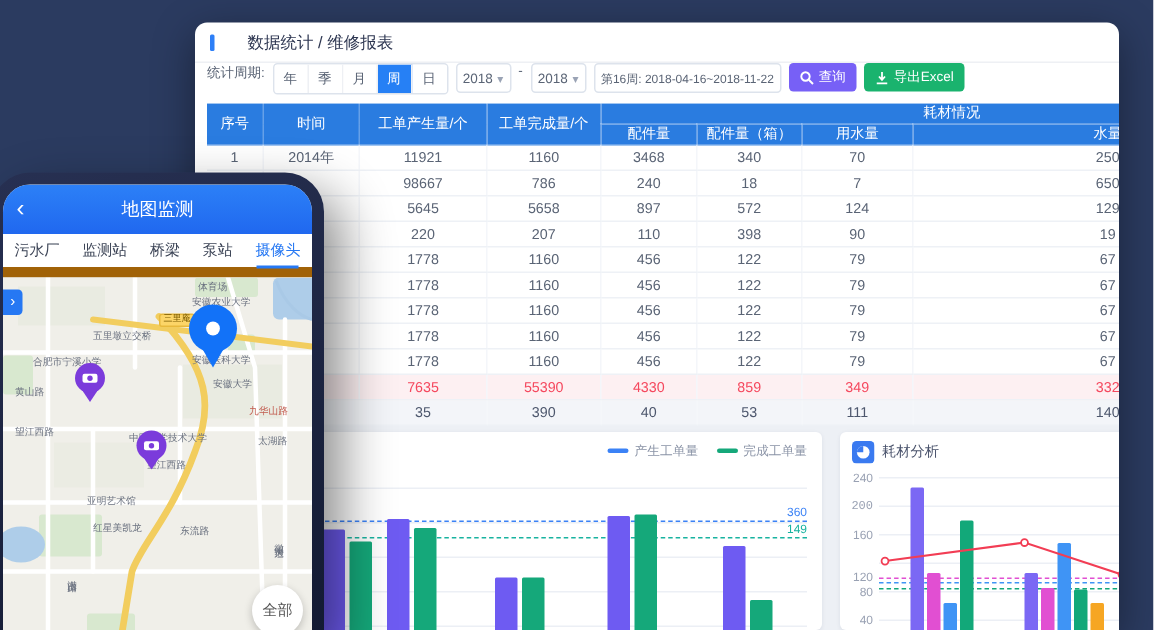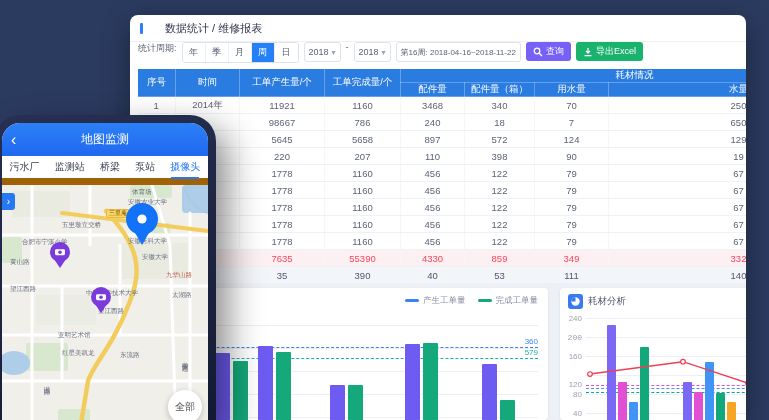--- a/index.html
+++ b/index.html
@@ -266,21 +266,21 @@
             <span><span class="lg-mark" style="background: rgb(21, 168, 122);"></span>完成工单量</span>
           </div>
       <div class="gridline" style="top: 37px;"></div>
           <div class="gridline" style="top: 60px;"></div>
           <div class="gridline" style="top: 83px;"></div>
           <div class="gridline" style="top: 106px;"></div>
           <div class="gridline" style="top: 129px;"></div>
           <div class="refline" style="top: 59px; border-color: rgb(59, 130, 246);"></div>
           <div class="reflabel" style="top: 50px; color: rgb(59, 130, 246);">360</div>
           <div class="refline" style="top: 70.1px; border-color: rgb(24, 179, 160);"></div>
-          <div class="reflabel" style="top: 61.1px; color: rgb(24, 179, 160);">579</div>
+          <div class="reflabel" style="top: 61.1px; color: rgb(24, 179, 160);">149</div>
           <div class="bar" style="left: 78px; width: 15px; top: 65px; background: rgb(110, 91, 242);"></div>
           <div class="bar" style="left: 121px; width: 15px; top: 57.5px; background: rgb(110, 91, 242);"></div>
           <div class="bar" style="left: 193px; width: 15px; top: 97.4px; background: rgb(110, 91, 242);"></div>
           <div class="bar" style="left: 268px; width: 15px; top: 56px; background: rgb(110, 91, 242);"></div>
           <div class="bar" style="left: 345px; width: 15px; top: 76.1px; background: rgb(110, 91, 242);"></div>
           <div class="bar" style="left: 96px; width: 15px; top: 72.5px; background: rgb(21, 168, 122);"></div>
           <div class="bar" style="left: 139px; width: 15px; top: 64.1px; background: rgb(21, 168, 122);"></div>
           <div class="bar" style="left: 211px; width: 15px; top: 96.5px; background: rgb(21, 168, 122);"></div>
           <div class="bar" style="left: 286px; width: 15px; top: 55.4px; background: rgb(21, 168, 122);"></div>
           <div class="bar" style="left: 363px; width: 15px; top: 112.4px; background: rgb(21, 168, 122);"></div>

